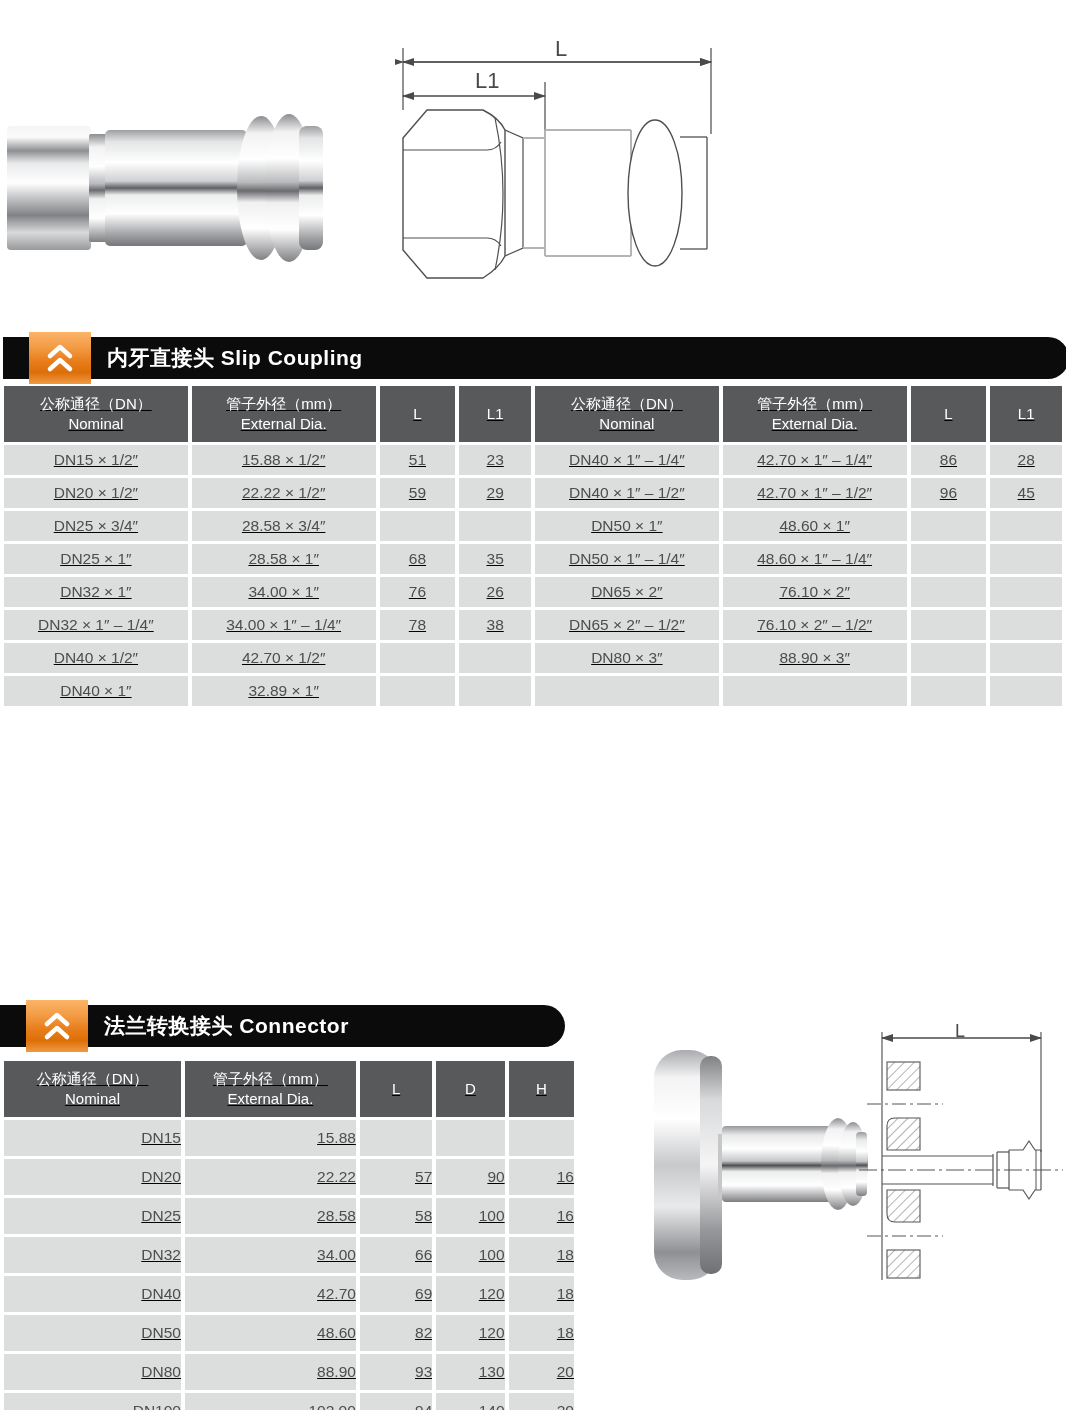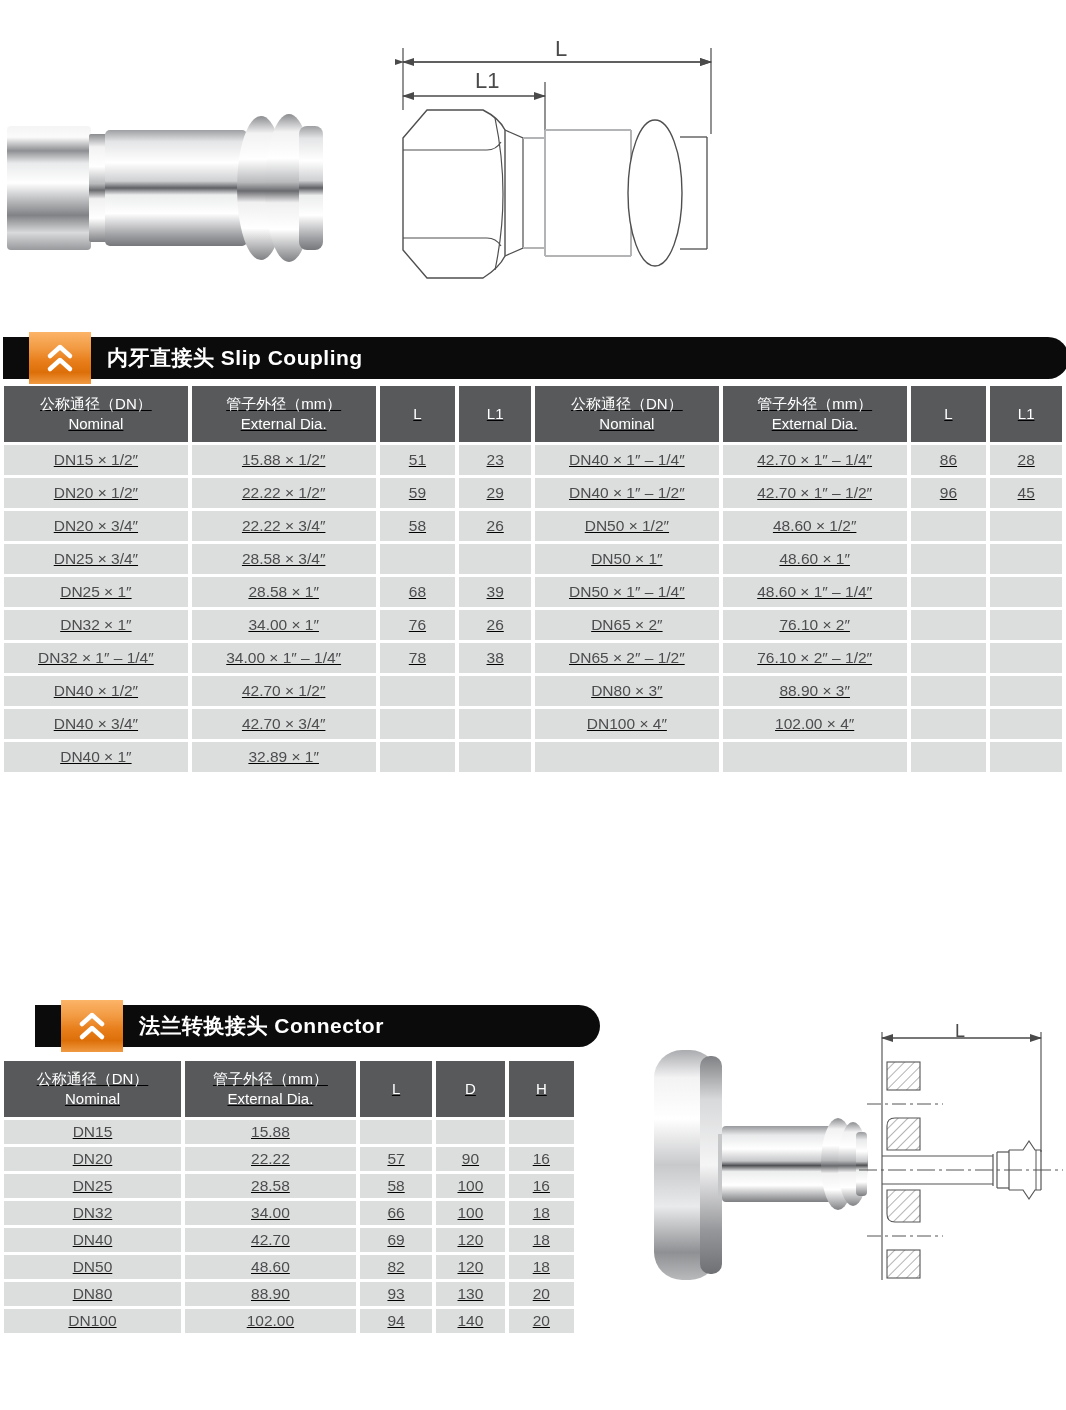--- a/index.html
+++ b/index.html
@@ -36,21 +36,21 @@
     background:var(--header-bg,#58595b); color:#fff; font-weight:normal;
     font-size:15px; line-height:1.35; text-align:center; height:56px;
     vertical-align:middle; padding:0 2px;
   }
   table.spec td {
     background:var(--cell-bg,#dcdddd); color:var(--cell-text,#4d4d4f);
     font-size:15.5px; text-align:center; vertical-align:middle;
     white-space:nowrap; overflow:hidden;
   }
   table.spec.slip td { height:30px; }
-  table.spec.conn td { height:24px; }
+  table.spec.conn td { height:36px;text-align:right; }
   .th-zh,.th-en { display:block; }
 
   
   .art { position:absolute; }
   svg text { font-family:"Liberation Sans","DejaVu Sans",sans-serif; }
 </style>
 </head>
 <body>
 
 <div class="page">
@@ -202,44 +202,34 @@
           <td>DN20 × 1/2″</td>
           <td>22.22 × 1/2″</td>
           <td>59</td>
           <td>29</td>
           <td>DN40 × 1″ – 1/2″</td>
           <td>42.70 × 1″ – 1/2″</td>
           <td>96</td>
           <td>45</td>
         </tr>
         <tr>
-          <td>DN20 × 3/4″</td>
-          <td>22.22 × 3/4″</td>
-          <td>58</td>
-          <td>26</td>
-          <td>DN50 × 1/2″</td>
-          <td>48.60 × 1/2″</td>
-          <td></td>
-          <td></td>
-        </tr>
-        <tr>
           <td>DN25 × 3/4″</td>
           <td>28.58 × 3/4″</td>
           <td></td>
           <td></td>
           <td>DN50 × 1″</td>
           <td>48.60 × 1″</td>
           <td></td>
           <td></td>
         </tr>
         <tr>
           <td>DN25 × 1″</td>
           <td>28.58 × 1″</td>
           <td>68</td>
-          <td>39</td>
+          <td>35</td>
           <td>DN50 × 1″ – 1/4″</td>
           <td>48.60 × 1″ – 1/4″</td>
           <td></td>
           <td></td>
         </tr>
         <tr>
           <td>DN32 × 1″</td>
           <td>34.00 × 1″</td>
           <td>76</td>
           <td>26</td>
@@ -262,43 +252,33 @@
           <td>DN40 × 1/2″</td>
           <td>42.70 × 1/2″</td>
           <td></td>
           <td></td>
           <td>DN80 × 3″</td>
           <td>88.90 × 3″</td>
           <td></td>
           <td></td>
         </tr>
         <tr>
-          <td>DN40 × 3/4″</td>
-          <td>42.70 × 3/4″</td>
-          <td></td>
-          <td></td>
-          <td>DN100 × 4″</td>
-          <td>102.00 × 4″</td>
-          <td></td>
-          <td></td>
-        </tr>
-        <tr>
           <td>DN40 × 1″</td>
           <td>32.89 × 1″</td>
           <td></td>
           <td></td>
           <td></td>
           <td></td>
           <td></td>
           <td></td>
         </tr>
       </tbody>
   </table>
 
-  <div class="section-bar" style="left:0; top:1005px; width:565px;margin-left:35px;">
+  <div class="section-bar" style="left:0; top:1005px; width:565px;">
     <div class="chev-badge">
       <svg width="34" height="32" viewBox="0 0 34 32">
         <polyline points="7,14 17,5 27,14" fill="none" stroke="#fff" stroke-width="4.5" stroke-linecap="round" stroke-linejoin="round"></polyline>
         <polyline points="7,27 17,18 27,27" fill="none" stroke="#fff" stroke-width="4.5" stroke-linecap="round" stroke-linejoin="round"></polyline>
       </svg>
     </div>
     <span class="bar-title">法兰转换接头 Connector</span>
   </div>
 
   <table class="spec conn" style="left:0; top:1058px; width:578px;">

